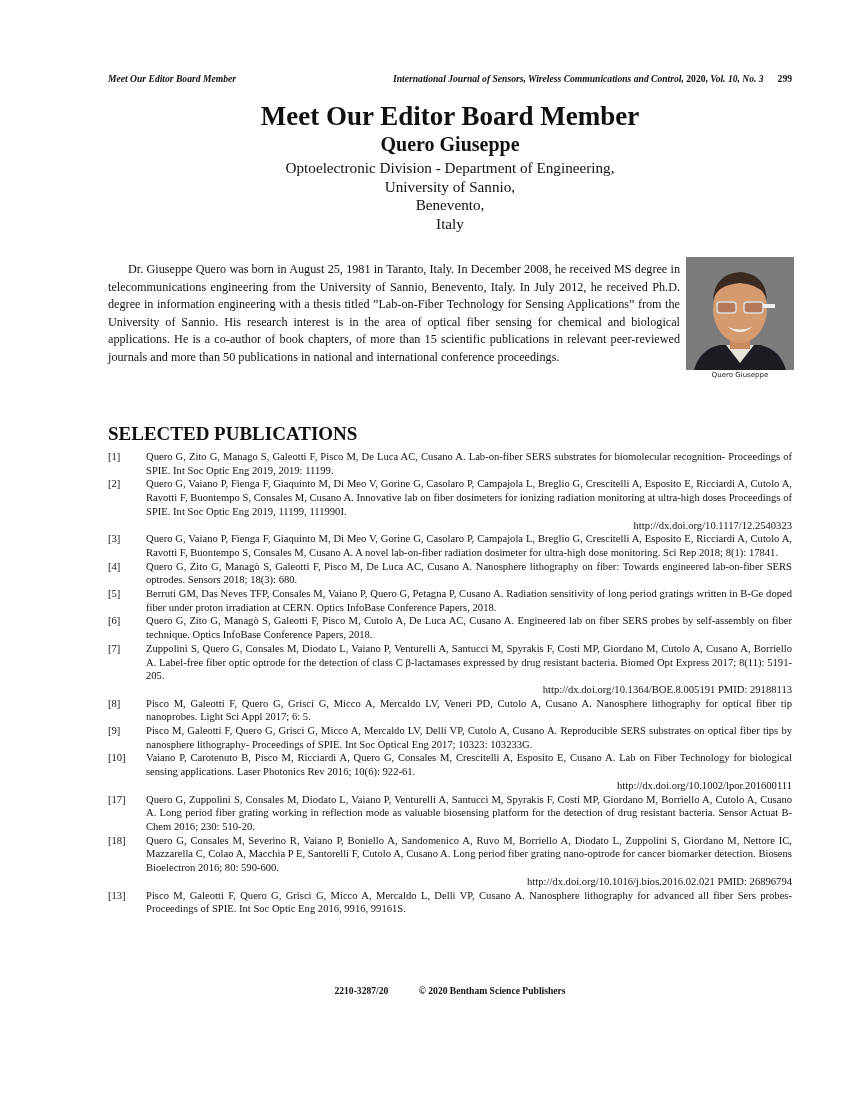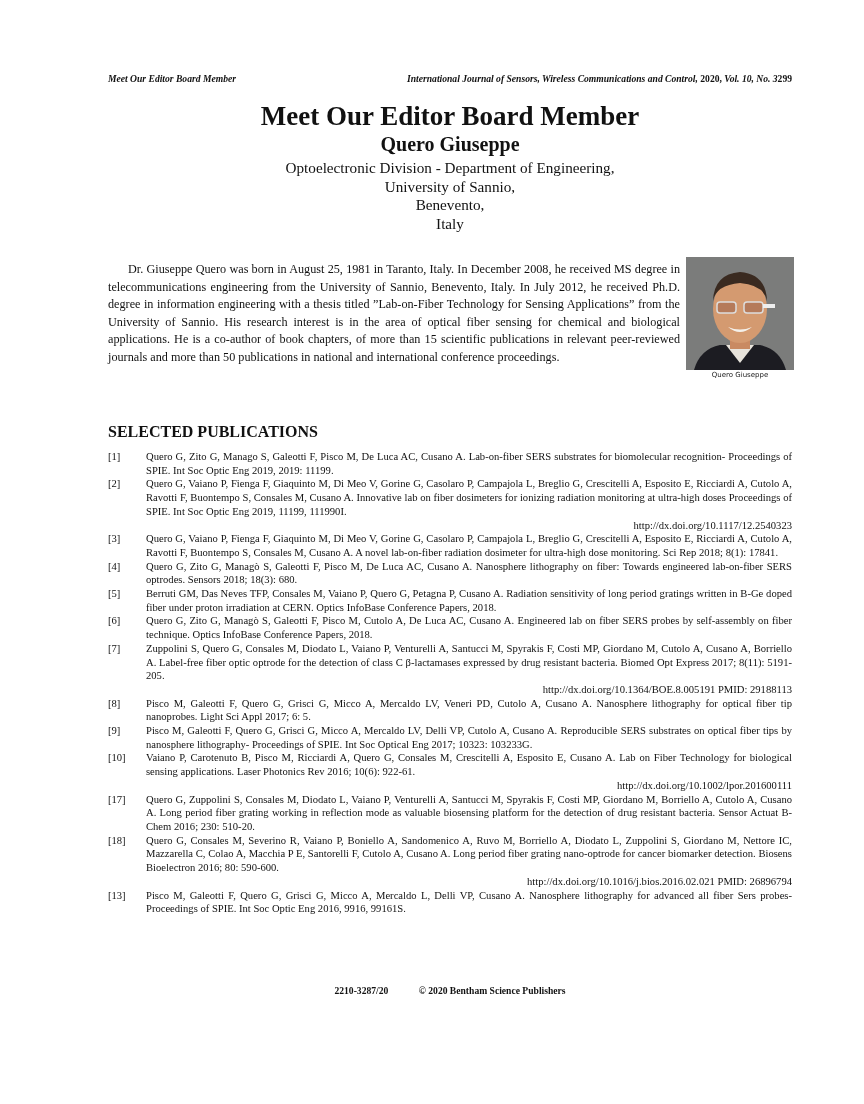--- a/index.html
+++ b/index.html
@@ -6,38 +6,38 @@
     body {
       width: 864px; height: 1104px; position: relative; overflow: hidden;
       font-family: "Liberation Serif", "DejaVu Serif", serif; color: #111;
     }
     .running-head {
       position: absolute; top: 73px; left: 108px; width: 684px;
       font-size: 9.6px; font-style: italic; font-weight: bold;
       display: flex; justify-content: space-between; align-items: baseline;
     }
     .running-head .right { display: flex; gap: 0; text-align: right; }
-    .running-head .page-num { font-style: normal; }
+    .running-head .page-num { font-style: normal; margin-left: 14px; }
     .title-block { position: absolute; top: 100px; left: 0; width: 900px; text-align: center; }
     .main-title { font-size: 27px; font-weight: bold; line-height: 32px; margin: 0; }
     .member-name { font-size: 20px; font-weight: bold; line-height: 24px; margin: 0; }
     .affil { font-size: 15.2px; line-height: 18.5px; margin: 3px 0 0 0; }
     .affil div { margin: 0; }
     .bio {
       position: absolute; top: 261px; left: 108px; width: 572px;
       font-size: 12.2px; line-height: 17.5px; text-align: justify; text-indent: 20px; margin: 0;
     }
     .photo-wrap { position: absolute; top: 257px; left: 686px; width: 108px; }
     .photo {
       width: 108px; height: 113px; background: #7b7c7b; position: relative; overflow: hidden;
     }
     .photo svg { display: block; }
     .photo-caption { font-size: 7px; text-align: center; margin-top: 1px; font-family: "DejaVu Sans", sans-serif; color: #222; }
     .section-heading {
-      position: absolute; top: 423px; left: 108px; font-size: 16px; font-weight: bold; margin: 0;
+      position: absolute; top: 423px; left: 108px; font-size: 19px; font-weight: bold; margin: 0;
     }
     .pubs {
       position: absolute; top: 450px; left: 108px; width: 684px; list-style: none; margin: 0; padding: 0;
       font-size: 10.6px; line-height: 13.7px;
     }
     .pub { display: flex; margin: 0; }
     .pub .num { width: 38px; flex: 0 0 38px; }
     .pub .body { flex: 1; text-align: justify; }
     .pub .doi { display: block; text-align: right; }
     .footer {

